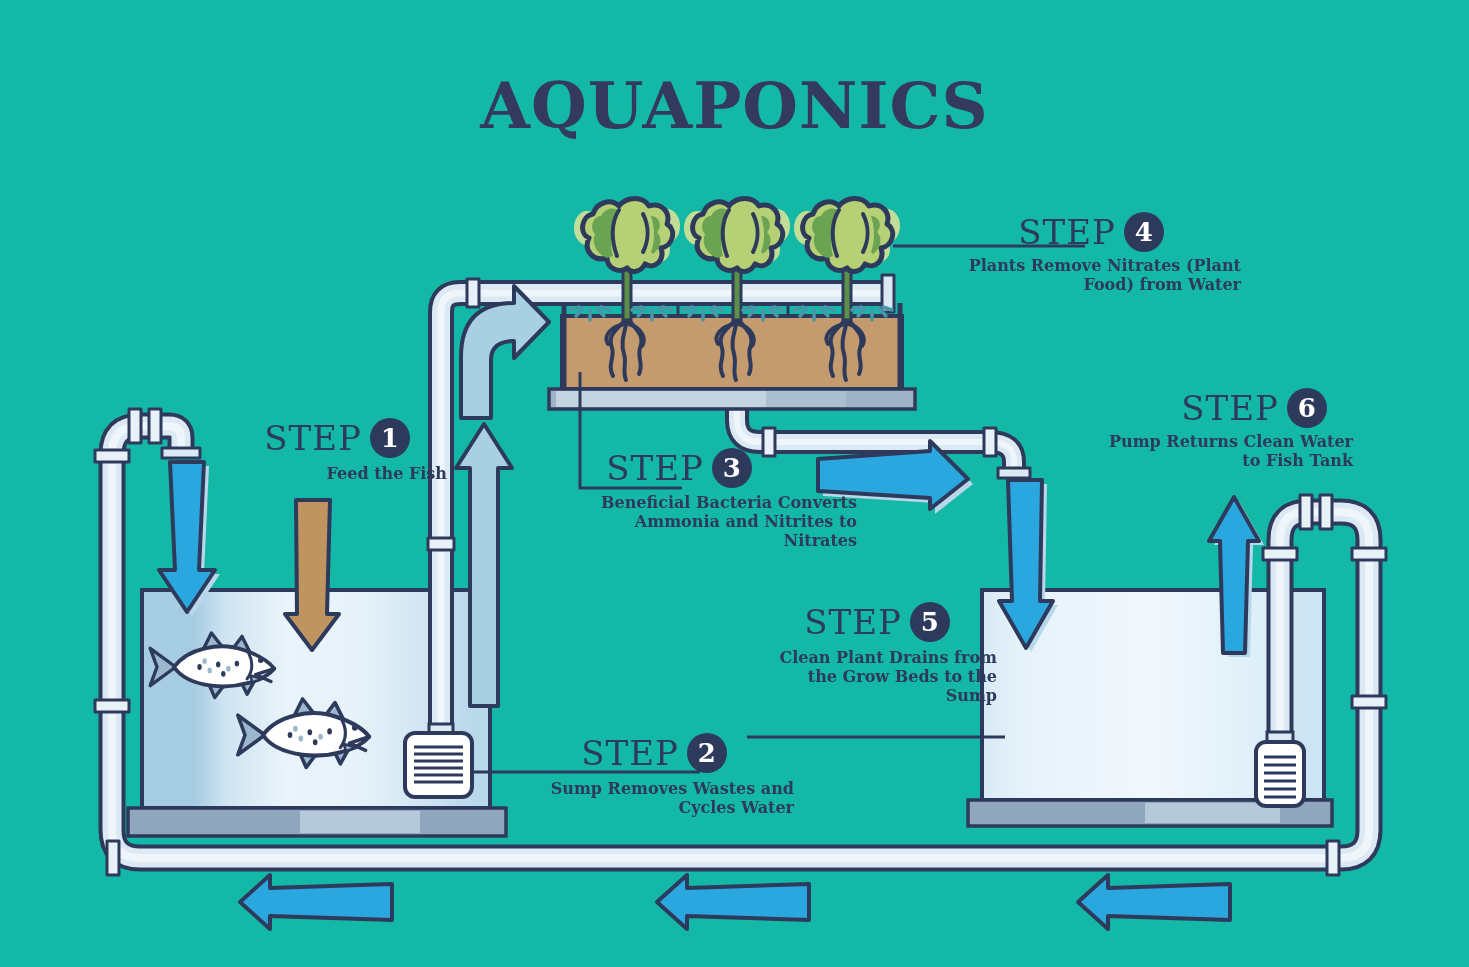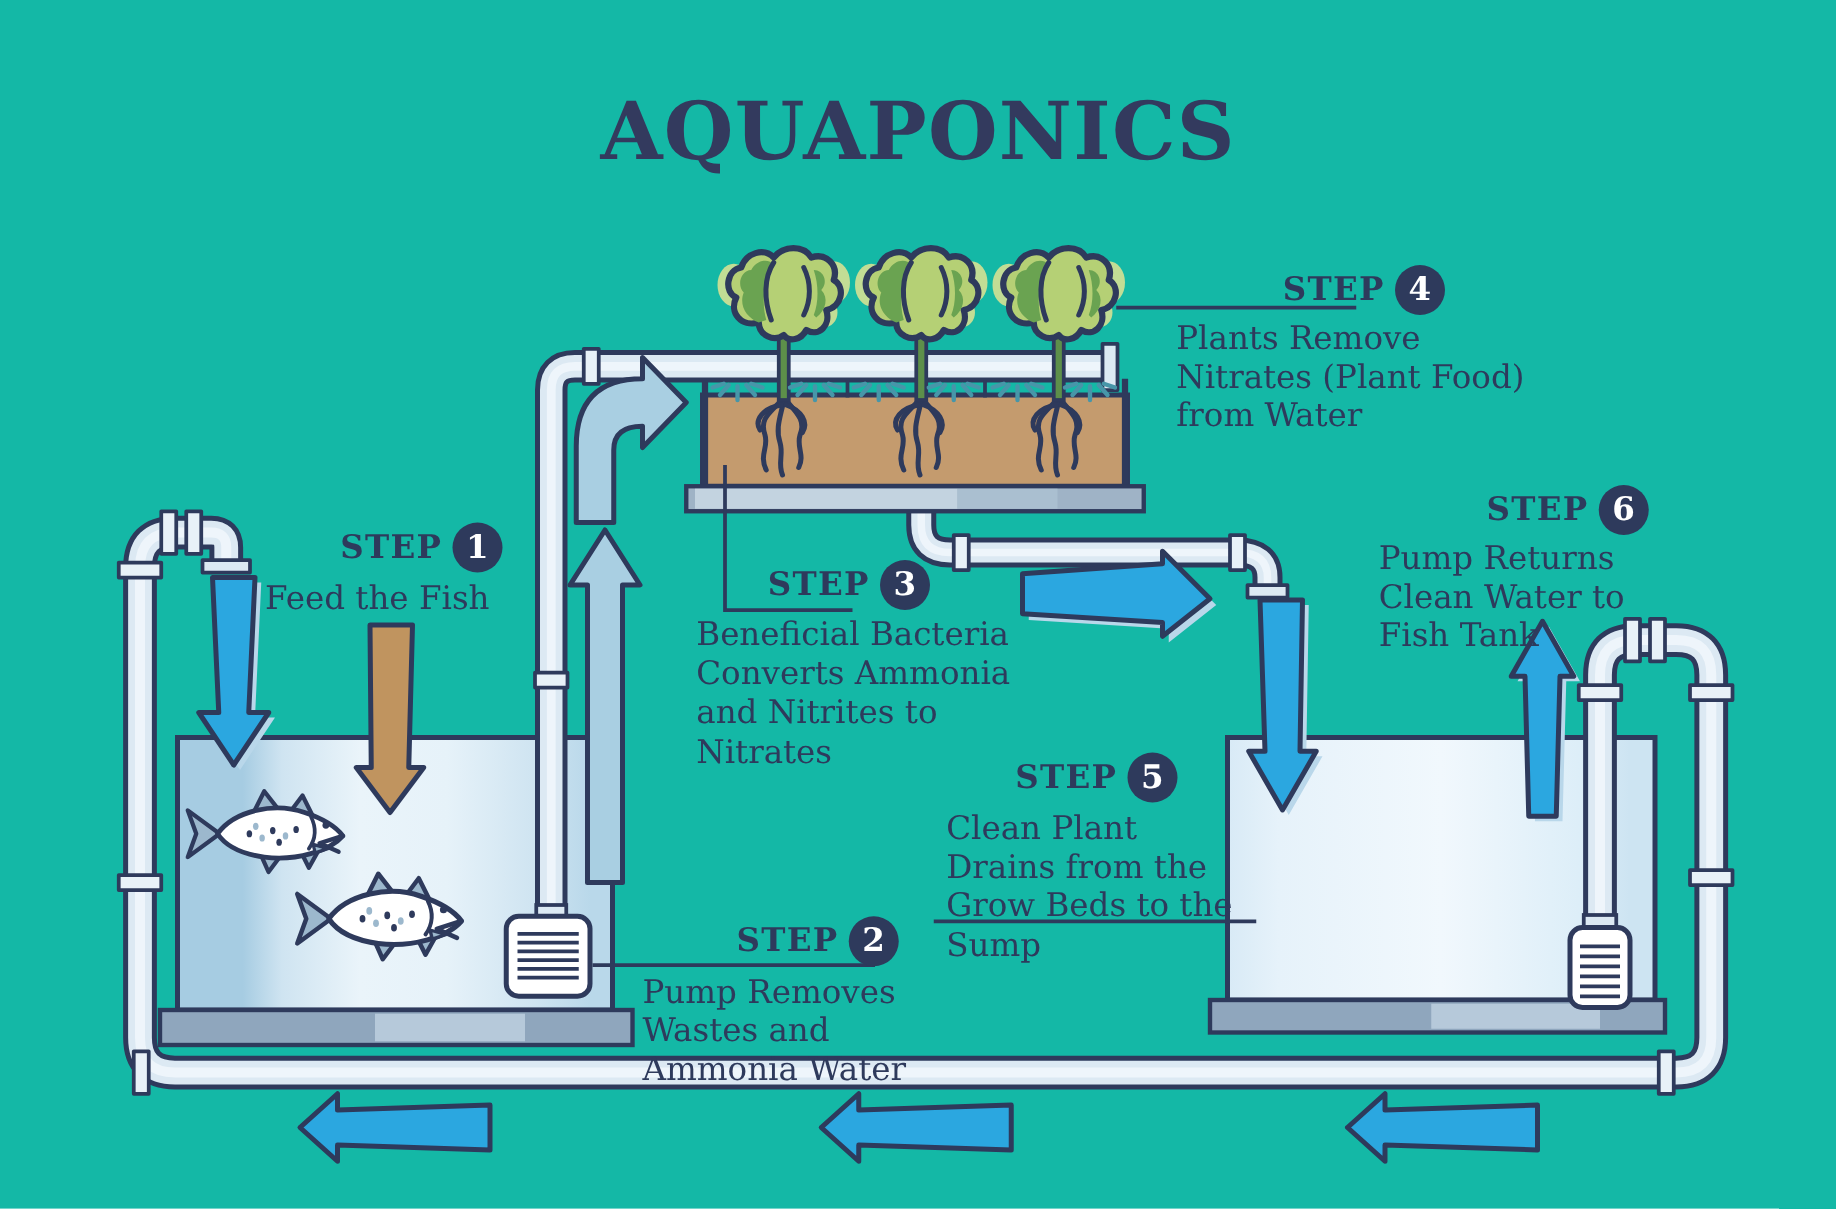--- a/index.html
+++ b/index.html
@@ -10,29 +10,29 @@
   }
   #diagram{position:absolute;left:0;top:0;}
   .title{
     position:absolute;left:0;top:68px;width:1469px;text-align:center;
     font-size:64px;font-weight:700;color:#333a5e;letter-spacing:1px;
   }
   .step{position:absolute;color:#2e3a5c;text-align:center;}
   .step-head{
     position:absolute;display:flex;align-items:center;justify-content:center;gap:8px;
   }
-  .step-word{font-size:26px;font-weight:700;color:#2e3a5c;letter-spacing:1px;}
+  .step-word{font-size:34px;font-weight:400;color:#2e3a5c;letter-spacing:1px;}
   .step-num{
     width:40px;height:40px;border-radius:50%;background:#2e3a5c;color:#ffffff;
     display:flex;align-items:center;justify-content:center;
     font-size:26px;font-weight:700;
   }
   .step-text{
-    position:absolute;font-size:26px;font-weight:400;color:#2e3a5c;line-height:1.2;
-    text-align:left;
+    position:absolute;font-size:16px;font-weight:700;color:#2e3a5c;line-height:1.2;
+    text-align:right;
   }
 </style>
 </head>
 <body>
 
 <div id="canvas">
 
 <svg id="diagram" width="1469" height="967" viewBox="0 0 1469 967" xmlns="http://www.w3.org/2000/svg">
   <defs>
     <linearGradient id="fishWater" x1="0" y1="0" x2="1" y2="0">
@@ -265,29 +265,29 @@
   </g>
 </svg>
 
 <div class="title">AQUAPONICS</div>
 
 <div class="step">
   <div class="step-head" style="left:208px;top:418px;width:220px;">
     <span class="step-word">STEP</span>
     <span class="step-num">1</span>
   </div>
-  <div class="step-text" style="left:193px;top:464px;width:250px;">Feed the Fish</div>
+  <div class="step-text" style="left:178px;top:464px;width:250px;">Feed the Fish</div>
 </div>
 
 <div class="step">
   <div class="step-head" style="left:525px;top:733px;width:220px;">
     <span class="step-word">STEP</span>
     <span class="step-num">2</span>
   </div>
-  <div class="step-text" style="left:495px;top:779px;width:280px;">Pump Removes Wastes and Ammonia Water</div>
+  <div class="step-text" style="left:495px;top:779px;width:280px;">Sump Removes Wastes and Cycles Water</div>
 </div>
 
 <div class="step">
   <div class="step-head" style="left:550px;top:448px;width:220px;">
     <span class="step-word">STEP</span>
     <span class="step-num">3</span>
   </div>
   <div class="step-text" style="left:538px;top:493px;width:300px;">Beneficial Bacteria Converts Ammonia and Nitrites to Nitrates</div>
 </div>
 

